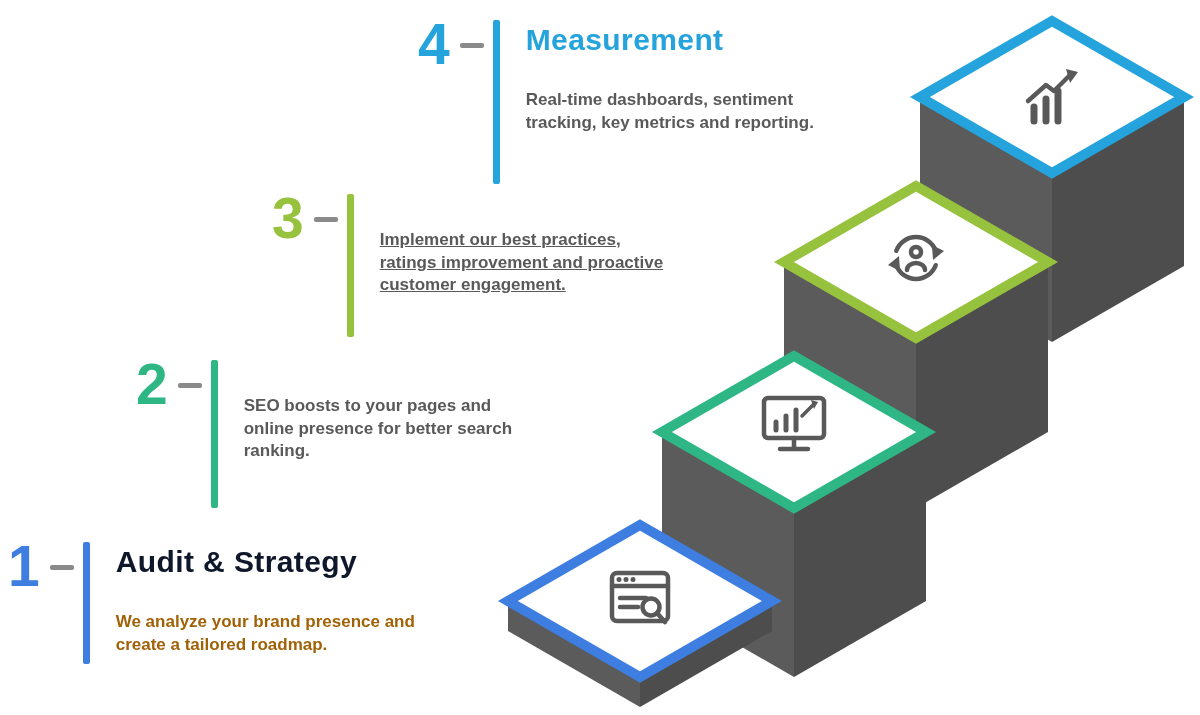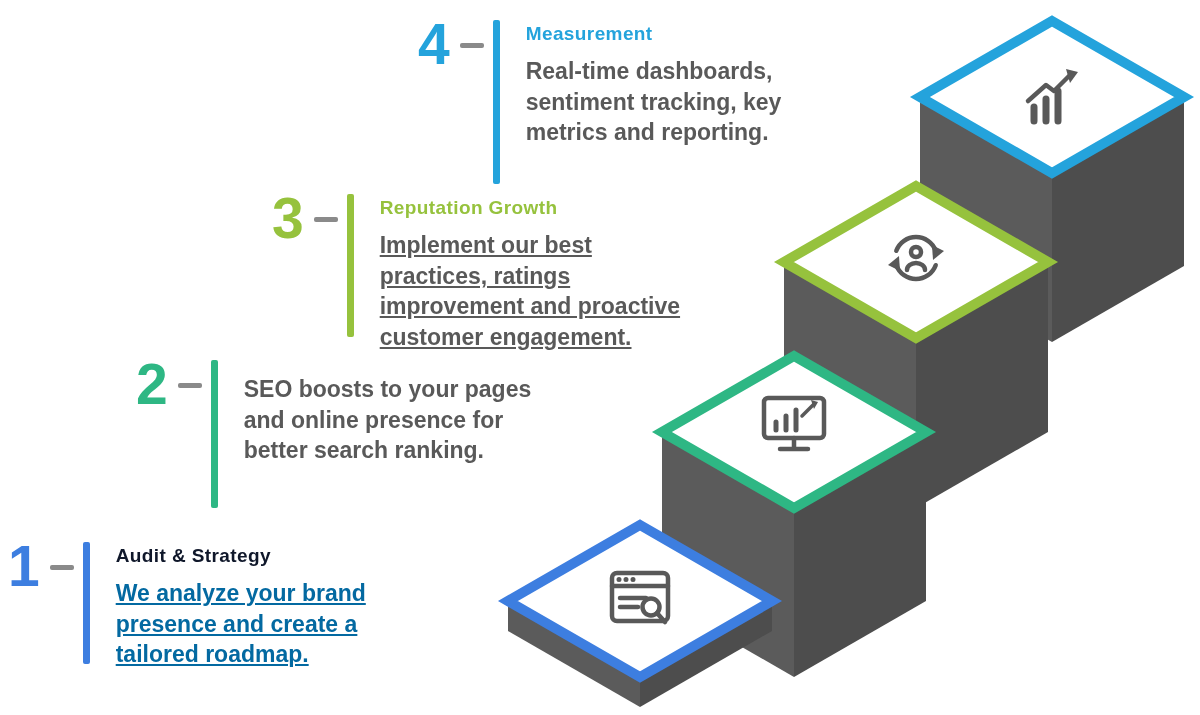--- a/index.html
+++ b/index.html
@@ -10,22 +10,22 @@
     overflow:hidden;
   }
   .canvas { position:relative; width:1200px; height:715px; background:#ffffff; }
   .stairs { position:absolute; left:0; top:0; width:1200px; height:715px; }
 
   .label { position:absolute; display:flex; align-items:flex-start; }
   .num  { font-size:57px; font-weight:800; line-height:0.85; letter-spacing:1px; }
   .dash { width:24px; height:5px; border-radius:2px; margin:23px 9px 0 9px; flex:none; }
   .bar  { width:7px; border-radius:2px; flex:none; }
   .content { margin-left:26px; padding-top:3px; }
-  .title { font-size:19px; font-weight:800; letter-spacing:0.4px; white-space:nowrap; }
-  .desc  { margin-top:11px; font-size:23px; font-weight:700; line-height:1.33; width:302px; }
+  .title { font-size:30px; font-weight:800; letter-spacing:0.4px; white-space:nowrap; }
+  .desc  { margin-top:32px; font-size:17px; font-weight:700; line-height:1.33; width:302px; }
 
   .label-1 { left:8px;   top:542px; }  .label-1 .bar { height:122px; }
   .label-2 { left:136px; top:360px; }  .label-2 .bar { height:148px; }
   .label-3 { left:272px; top:194px; }  .label-3 .bar { height:143px; }
   .label-4 { left:418px; top:20px;  }  .label-4 .bar { height:164px; }
 </style>
 </head>
 <body>
 
 <div class="canvas">
@@ -84,39 +84,38 @@
       </g>
     </g>
   </svg>
 
   <div class="label label-1">
     <div class="num" style="color: rgb(61, 126, 224);">1</div>
     <div class="dash" style="background: rgb(138, 138, 138);"></div>
     <div class="bar" style="background: rgb(61, 126, 224);"></div>
     <div class="content">
       <div class="title" style="color: #0f172a;">Audit &amp; Strategy</div>
-      <div class="desc" style="color: #0369a1; text-decoration: underline;">We analyze your brand presence and create a tailored roadmap.</div>
+      <div class="desc" style="color: #a16207;">We analyze your brand presence and create a tailored roadmap.</div>
     </div>
   </div>
 
   <div class="label label-2">
     <div class="num" style="color: rgb(46, 183, 132);">2</div>
     <div class="dash" style="background: rgb(138, 138, 138);"></div>
     <div class="bar" style="background: rgb(46, 183, 132);"></div>
     <div class="content">
       <div class="desc" style="color: rgb(89, 89, 89);">SEO boosts to your pages and online presence for better search ranking.</div>
     </div>
   </div>
 
   <div class="label label-3">
     <div class="num" style="color: rgb(150, 194, 61);">3</div>
     <div class="dash" style="background: rgb(138, 138, 138);"></div>
     <div class="bar" style="background: rgb(150, 194, 61);"></div>
     <div class="content">
-      <div class="title" style="color: rgb(150, 194, 61);">Reputation Growth</div>
       <div class="desc" style="color: rgb(89, 89, 89); text-decoration: underline;">Implement our best practices, ratings improvement and proactive customer engagement.</div>
     </div>
   </div>
 
   <div class="label label-4">
     <div class="num" style="color: rgb(36, 163, 220);">4</div>
     <div class="dash" style="background: rgb(138, 138, 138);"></div>
     <div class="bar" style="background: rgb(36, 163, 220);"></div>
     <div class="content">
       <div class="title" style="color: rgb(36, 163, 220);">Measurement</div>

